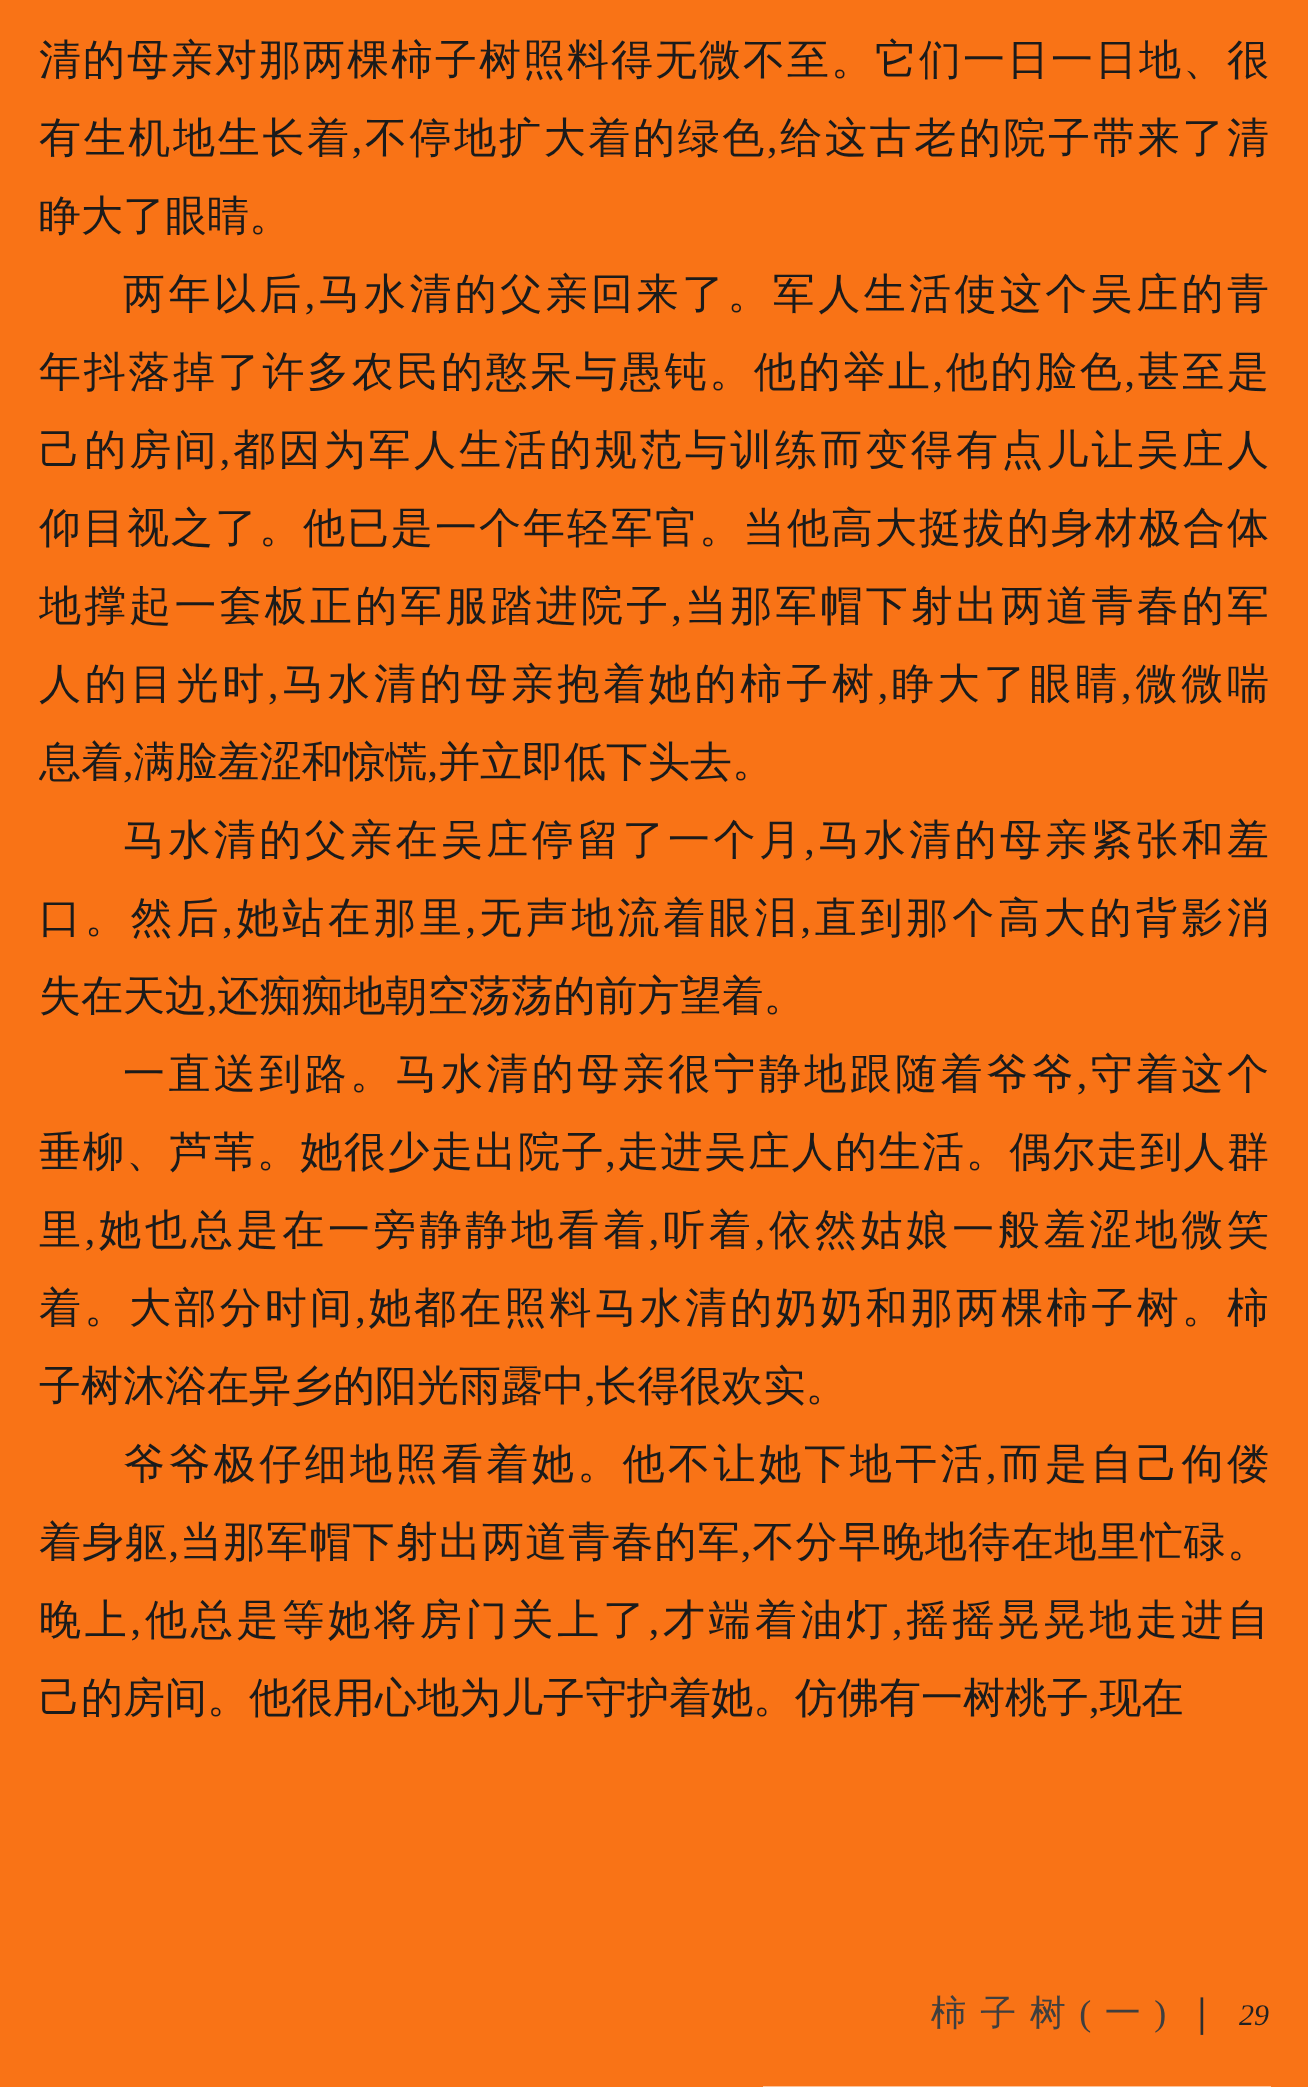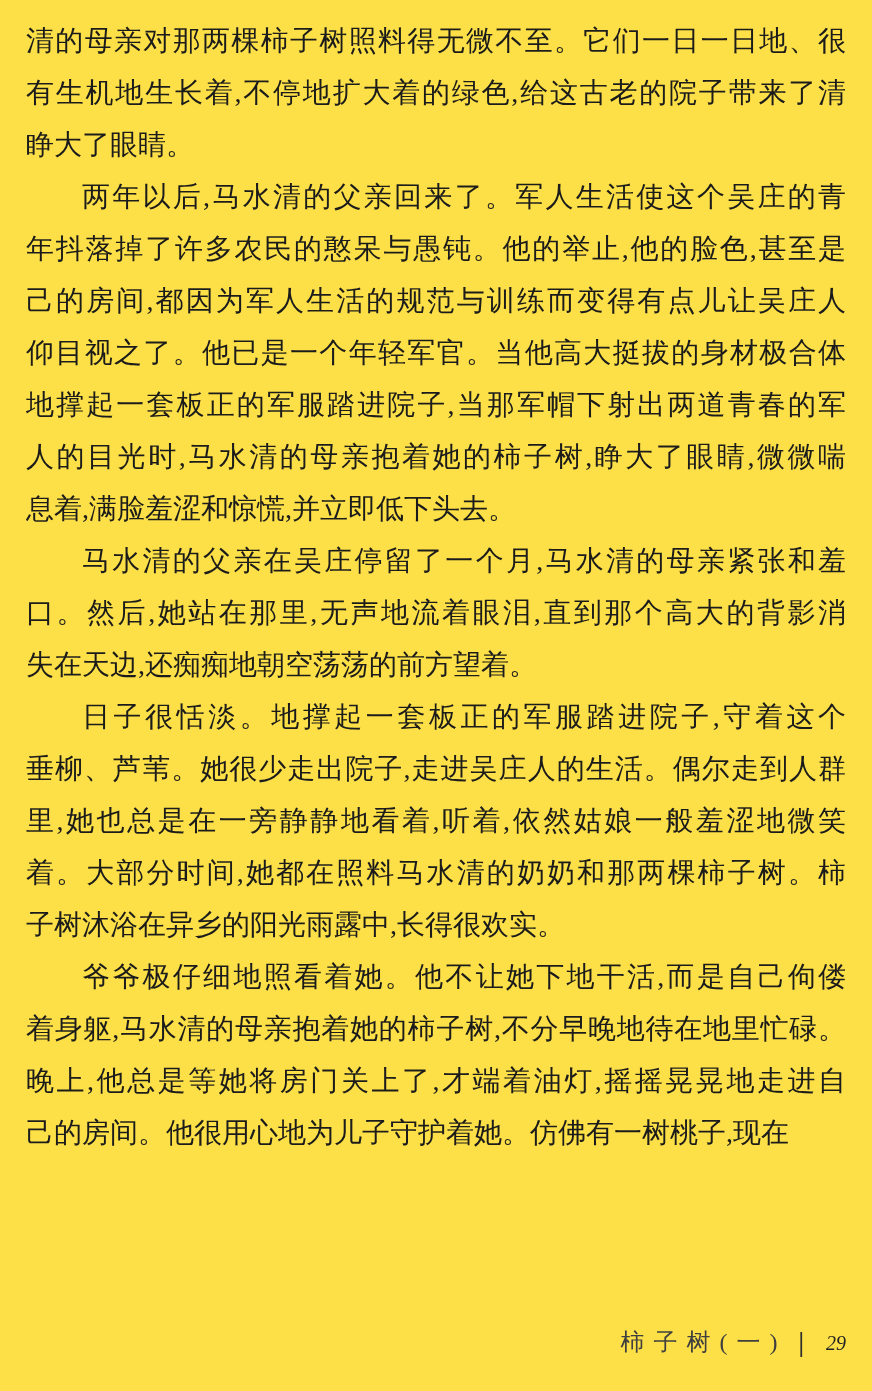--- a/index.html
+++ b/index.html
@@ -4,21 +4,21 @@
 <style>
   html, body {
     margin: 0;
     padding: 0;
     background: #fdfdfc;
   }
   .page {
     position: relative;
     width: 872px;
     height: 1391px;
-    background: #fde047;
+    background: #f97316;
     overflow: hidden;
     font-family: "Liberation Serif", "DejaVu Serif", serif;
     color: #1b1b1b;
   }
   .text-block {
     box-sizing: border-box;
     width: 872px;
     padding: 15px 26px 0 26px;
   }
   .para {
@@ -92,30 +92,30 @@
       <div class="ln end">息着,满脸羞涩和惊慌,并立即低下头去。</div>
     </div>
 
     <div class="para">
       <div class="ln indent">马水清的父亲在吴庄停留了一个月,马水清的母亲紧张和羞</div>
       <div class="ln">口。然后,她站在那里,无声地流着眼泪,直到那个高大的背影消</div>
       <div class="ln end">失在天边,还痴痴地朝空荡荡的前方望着。</div>
     </div>
 
     <div class="para">
-      <div class="ln indent">日子很恬淡。地撑起一套板正的军服踏进院子,守着这个</div>
+      <div class="ln indent">一直送到路。马水清的母亲很宁静地跟随着爷爷,守着这个</div>
       <div class="ln">垂柳、芦苇。她很少走出院子,走进吴庄人的生活。偶尔走到人群</div>
       <div class="ln">里,她也总是在一旁静静地看着,听着,依然姑娘一般羞涩地微笑</div>
       <div class="ln">着。大部分时间,她都在照料马水清的奶奶和那两棵柿子树。柿</div>
       <div class="ln end">子树沐浴在异乡的阳光雨露中,长得很欢实。</div>
     </div>
 
     <div class="para">
       <div class="ln indent">爷爷极仔细地照看着她。他不让她下地干活,而是自己佝偻</div>
-      <div class="ln">着身躯,马水清的母亲抱着她的柿子树,不分早晚地待在地里忙碌。</div>
+      <div class="ln">着身躯,当那军帽下射出两道青春的军,不分早晚地待在地里忙碌。</div>
       <div class="ln">晚上,他总是等她将房门关上了,才端着油灯,摇摇晃晃地走进自</div>
       <div class="ln end">己的房间。他很用心地为儿子守护着她。仿佛有一树桃子,现在</div>
     </div>
 
   </div>
 
   <div class="footer">
     <span class="footer-title">柿子树(一)</span>
     <span class="footer-sep">|</span>
     <span class="footer-num">29</span>

